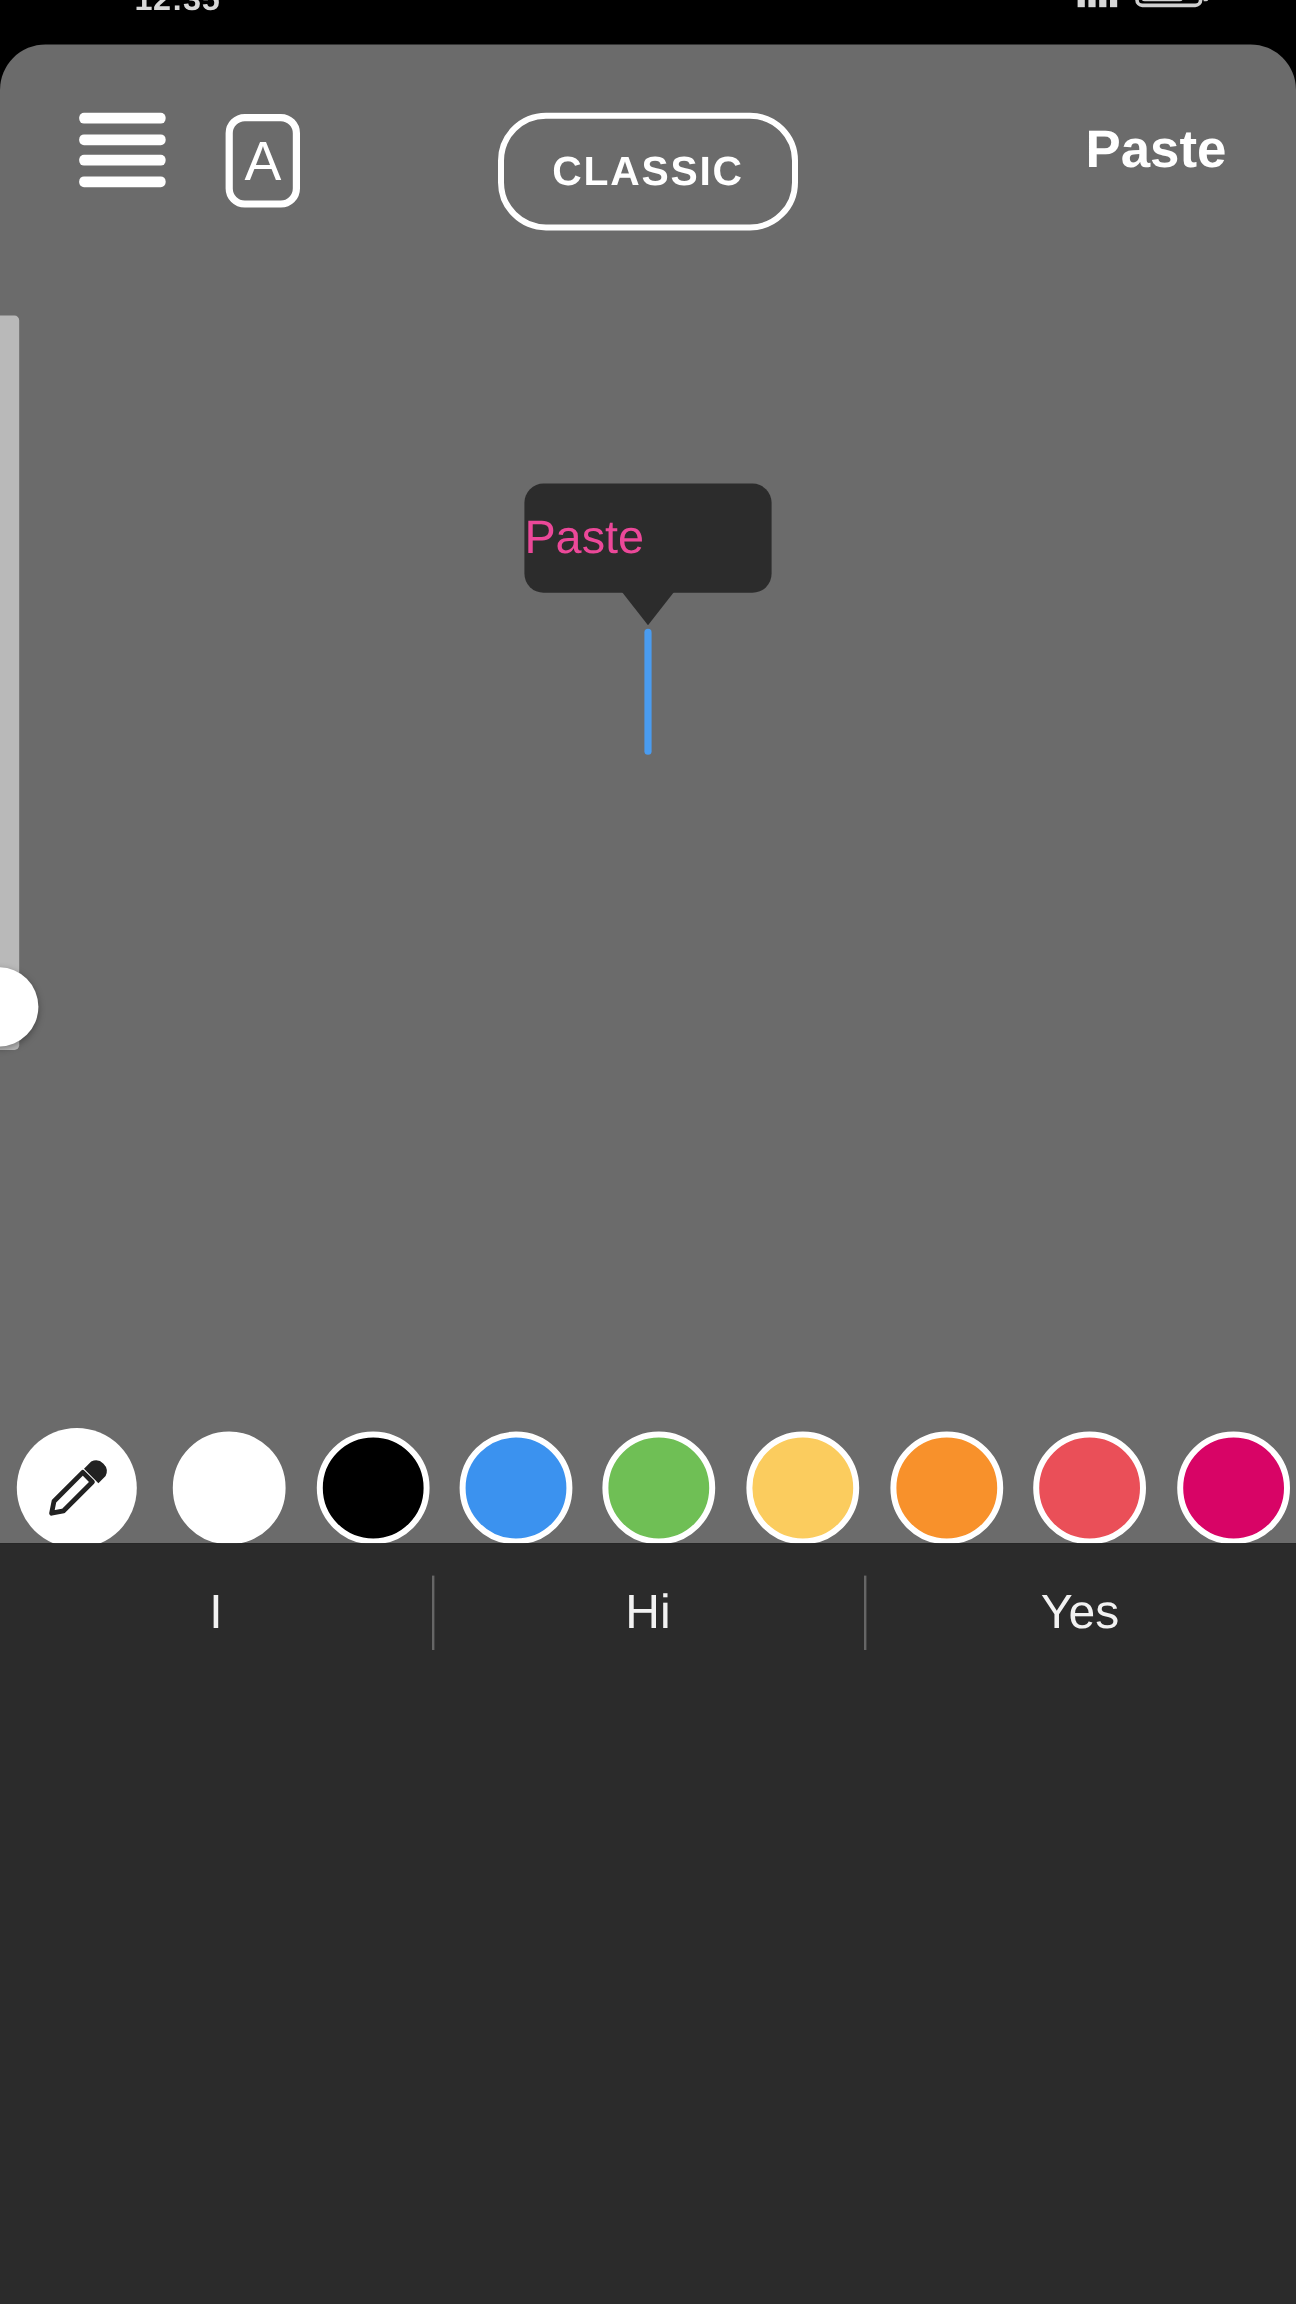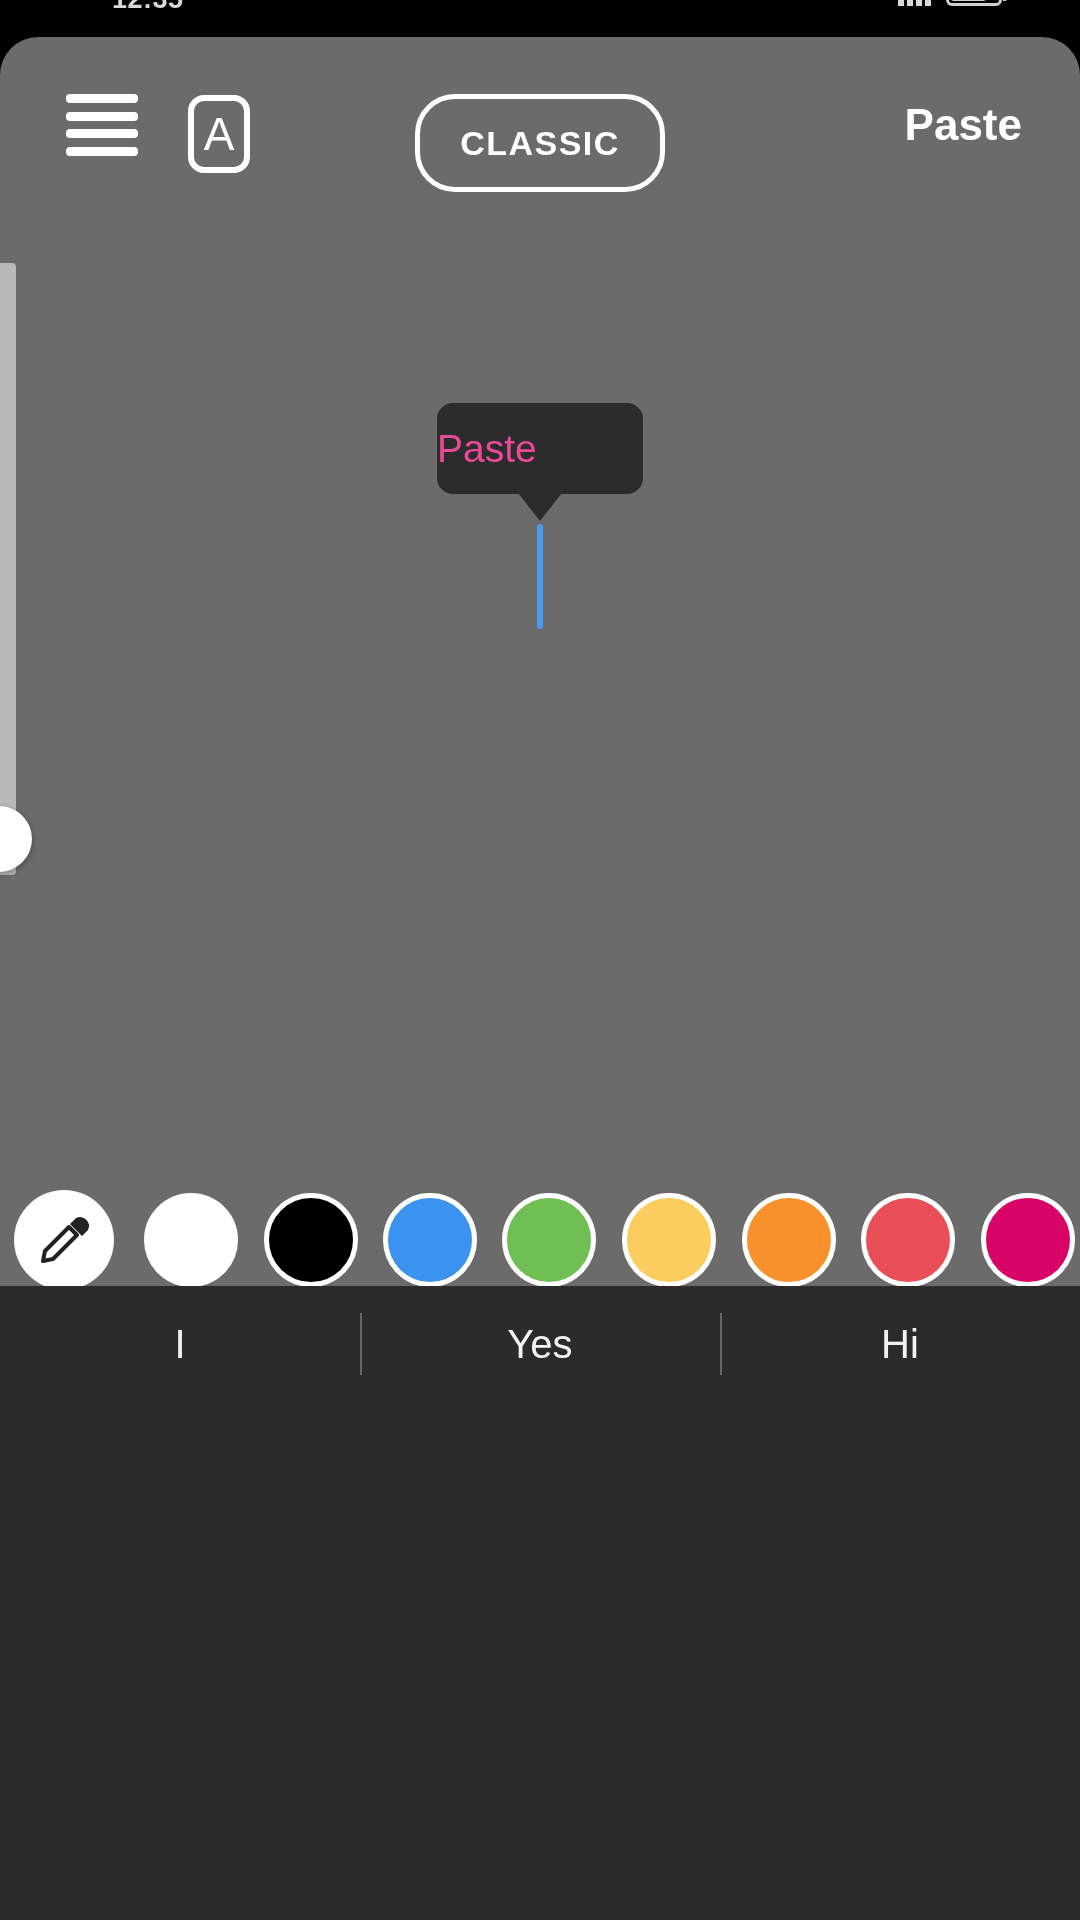--- a/index.html
+++ b/index.html
@@ -196,19 +196,19 @@
         <div class="swatch" style="left: 742px; background: rgb(248, 145, 43);"></div>
         <div class="swatch" style="left: 861px; background: rgb(234, 79, 88);"></div>
         <div class="swatch" style="left: 981px; background: rgb(216, 4, 102);"></div>
       </div>
 
   </div>
 
   <div class="keyboard">
     <div class="suggestions" id="suggestions">
         <div class="sugg">I</div>
+        <div class="sugg">Hi</div>
         <div class="sugg">Yes</div>
-        <div class="sugg">Hi</div>
       </div>
 
   </div>
 
 </div>
 
 </body></html>

